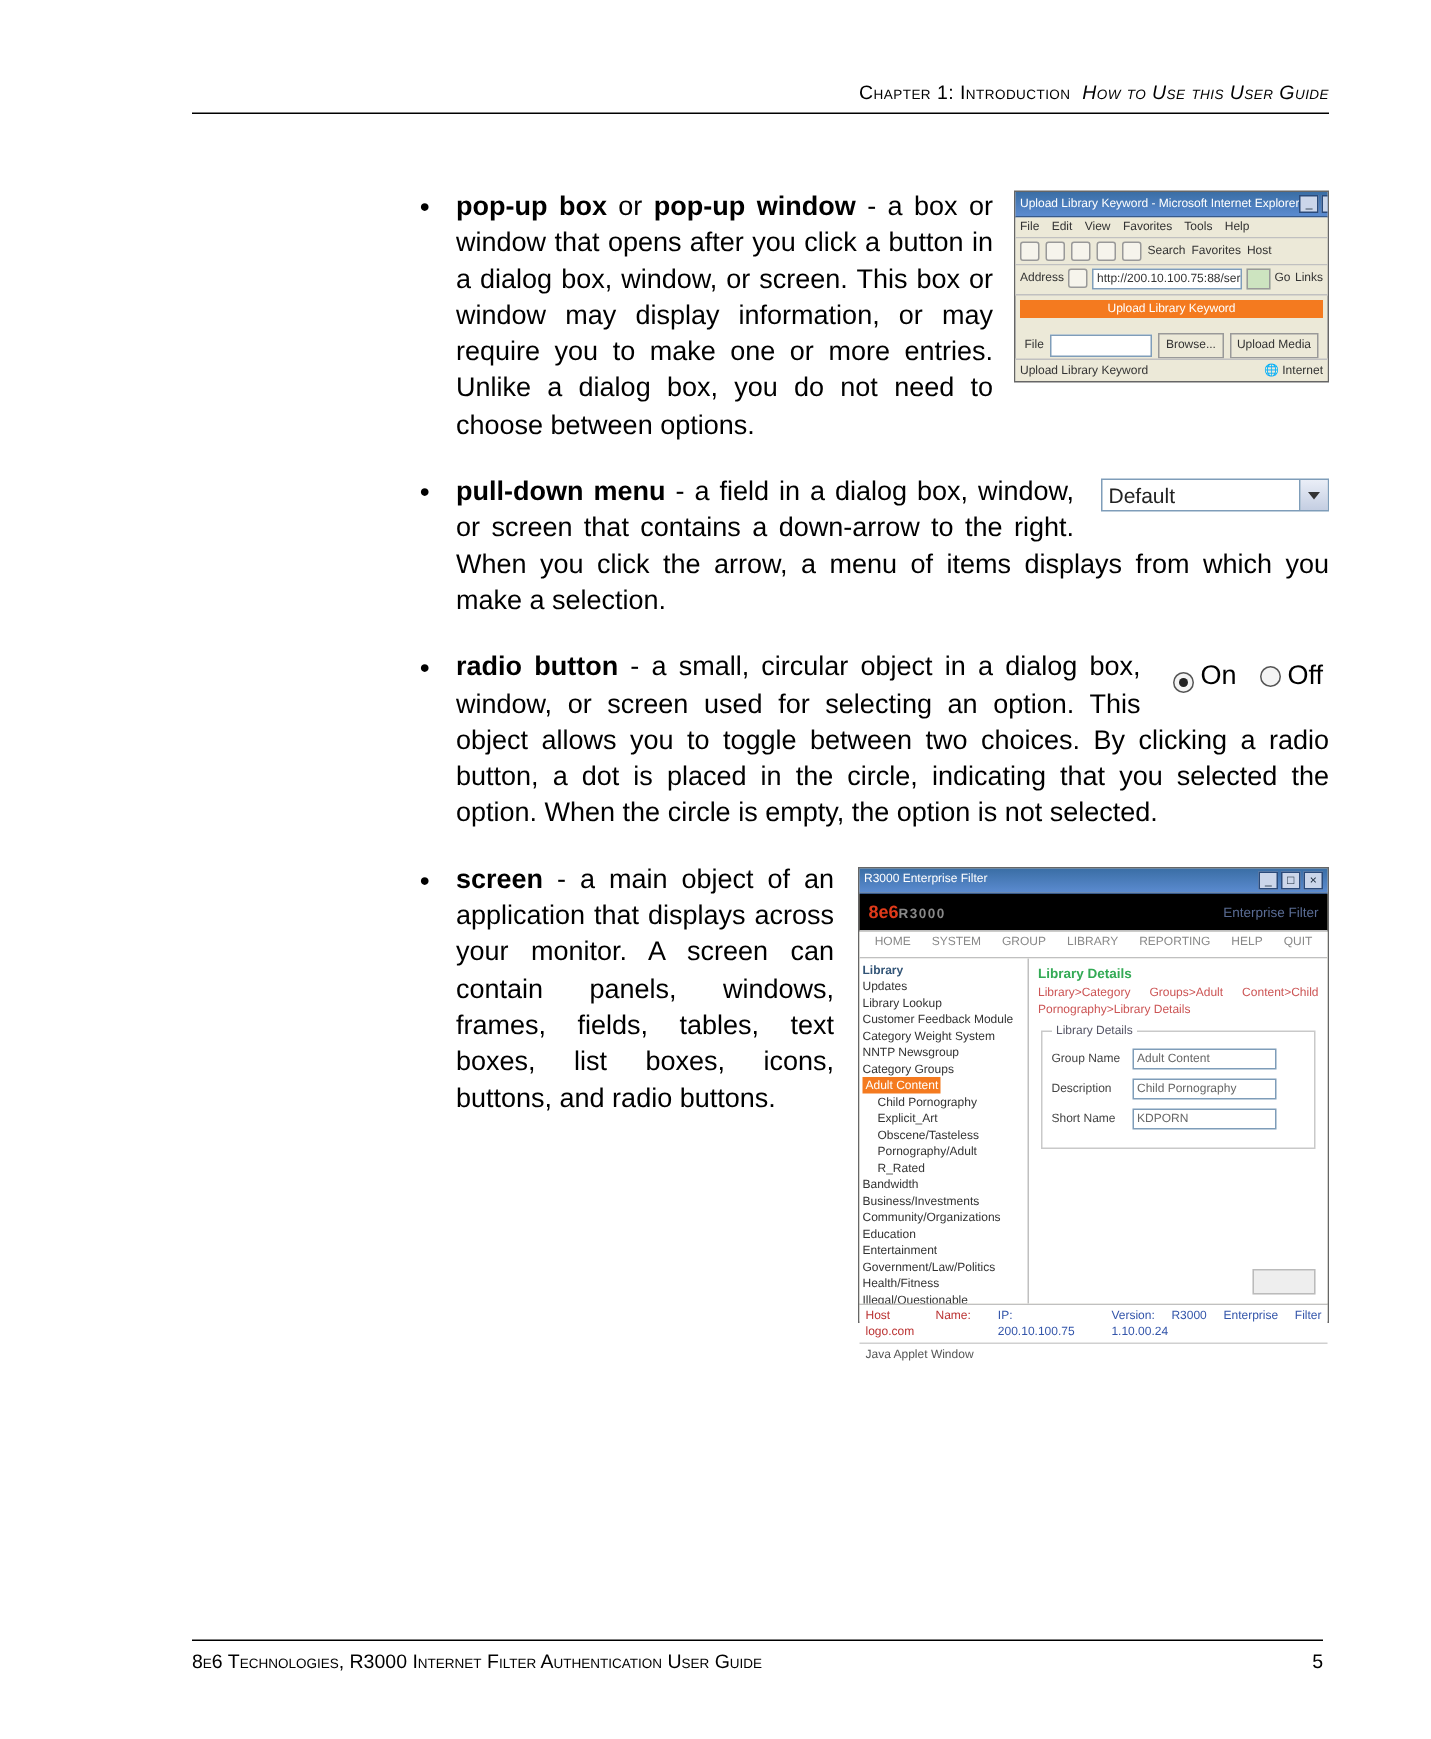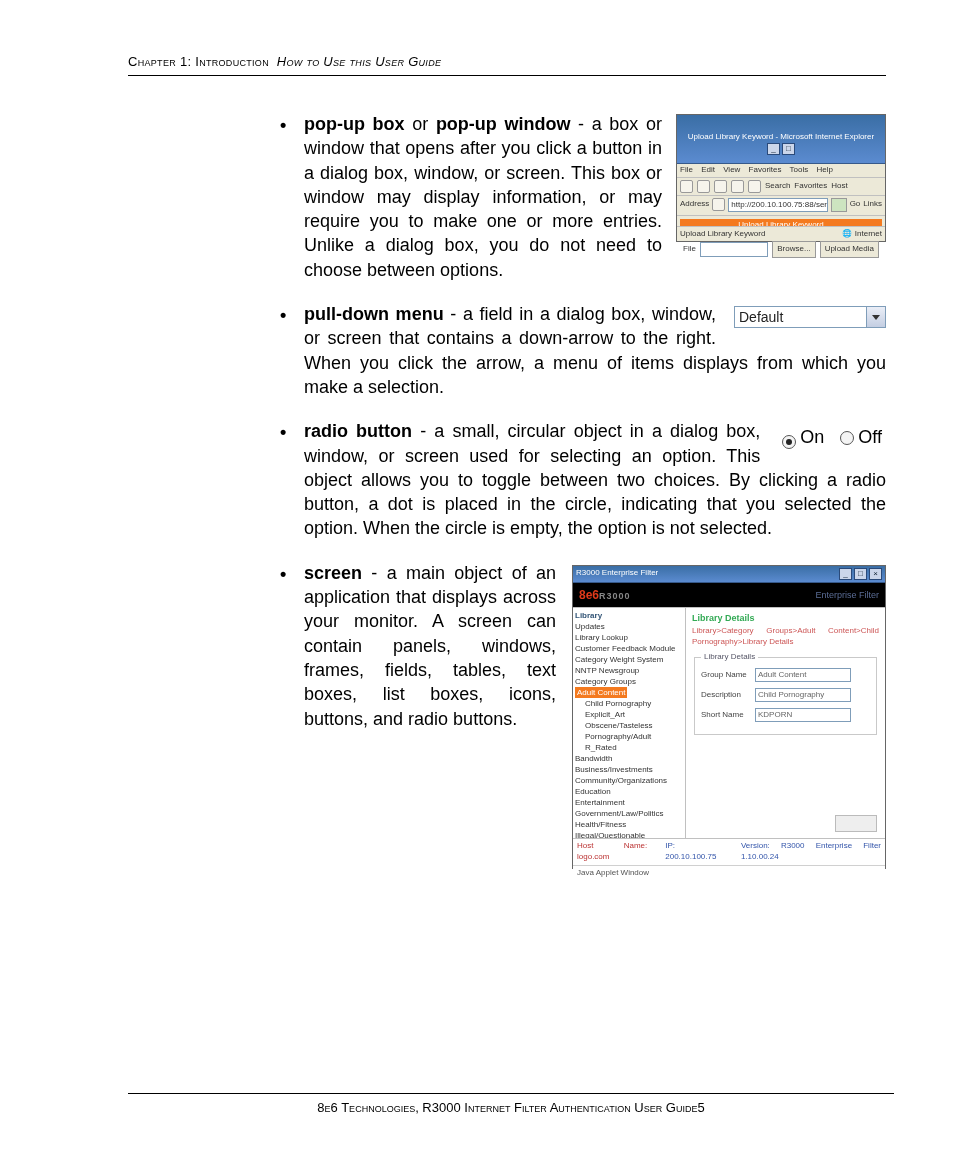--- a/index.html
+++ b/index.html
@@ -10,25 +10,26 @@
     color: #000;
   }
   .page {
     width: 954px;
     height: 1159px;
     position: relative;
     box-sizing: border-box;
     padding: 54px 68px 48px 128px;
   }
   .running-head {
+    text-align: right;
     font-size: 13px;
     letter-spacing: 0.3px;
     padding-bottom: 6px;
     border-bottom: 1px solid #000;
-    margin-bottom: 36px;
+    margin-bottom: 49px;
     font-variant: small-caps;
   }
   .content {
     margin-left: 152px;
   }
   .item {
     display: flex;
     align-items: flex-start;
     margin-bottom: 20px;
     line-height: 1.35;
@@ -57,28 +58,27 @@
     font-family: Tahoma, Arial, sans-serif;
     font-size: 8px;
     color: #333;
     position: relative;
     box-sizing: border-box;
   }
   .fig-popup .titlebar {
     height: 14px;
     background: linear-gradient(#3a6ea5, #5b8bd0);
     color:#fff;
-    padding:17px 3px;
+    padding:1px 3px;
     white-space: nowrap;
     overflow: hidden;
     display:flex;
     align-items:center;
     justify-content:space-between;
     border-bottom:1px solid #36598a;
-    flex-direction:column;
   }
   .fig-popup .menubar {
     background:#ece9d8;
     padding:1px 3px;
     border-bottom:1px solid #c0c0c0;
     white-space:nowrap;
     overflow:hidden;
   }
   .fig-popup .menubar span { margin-right:6px; }
   .fig-popup .toolbar {
@@ -235,27 +235,27 @@
     font-size:8px; color:#b33; padding:2px 4px; background:#fff;
     border-bottom:1px solid #d0d0d0;
     display:flex; gap:18px;
   }
   .footstatus2 { color:#555; border-bottom:none;}
 
   .footer {
     position: absolute;
     bottom: 44px;
     left: 128px;
-    right: 60px;
+    right: 72px;
     border-top: 1px solid #000;
     padding-top: 6px;
     font-size: 13px;
     font-variant: small-caps;
     display:flex;
-    justify-content:center;
+    justify-content:space-between;
   }
   .titlebar-ctrls { display:flex; gap:2px;}
   .titlebar-ctrls span{
     width:11px;height:10px;background:#cbd6ea;border:1px solid #2a4a7a;font-size:8px;line-height:10px;text-align:center;color:#123;
   }
   .clearfix::after { content:""; display:block; clear:both; }
 </style>
 </head>
 <body>
 
@@ -360,20 +360,29 @@
             <span>R3000 Enterprise Filter</span>
             <span class="titlebar-ctrls">
               <span>_</span>
               <span>□</span>
               <span>×</span>
             </span>
           </div>
           <div class="brandrow">
             <span class="brand"><span>8e6</span><small>R3000</small></span>
             <span class="right">Enterprise Filter</span>
+          </div>
+          <div class="navrow">
+            <span>HOME</span>
+            <span>SYSTEM</span>
+            <span>GROUP</span>
+            <span>LIBRARY</span>
+            <span>REPORTING</span>
+            <span>HELP</span>
+            <span>QUIT</span>
           </div>
           <div class="splitbody">
             <div class="tree">
               <div style="font-weight:bold;color:#357;">Library</div>
               <div>Updates</div>
               <div>Library Lookup</div>
               <div>Customer Feedback Module</div>
               <div>Category Weight System</div>
               <div>NNTP Newsgroup</div>
               <div>Category Groups</div>

